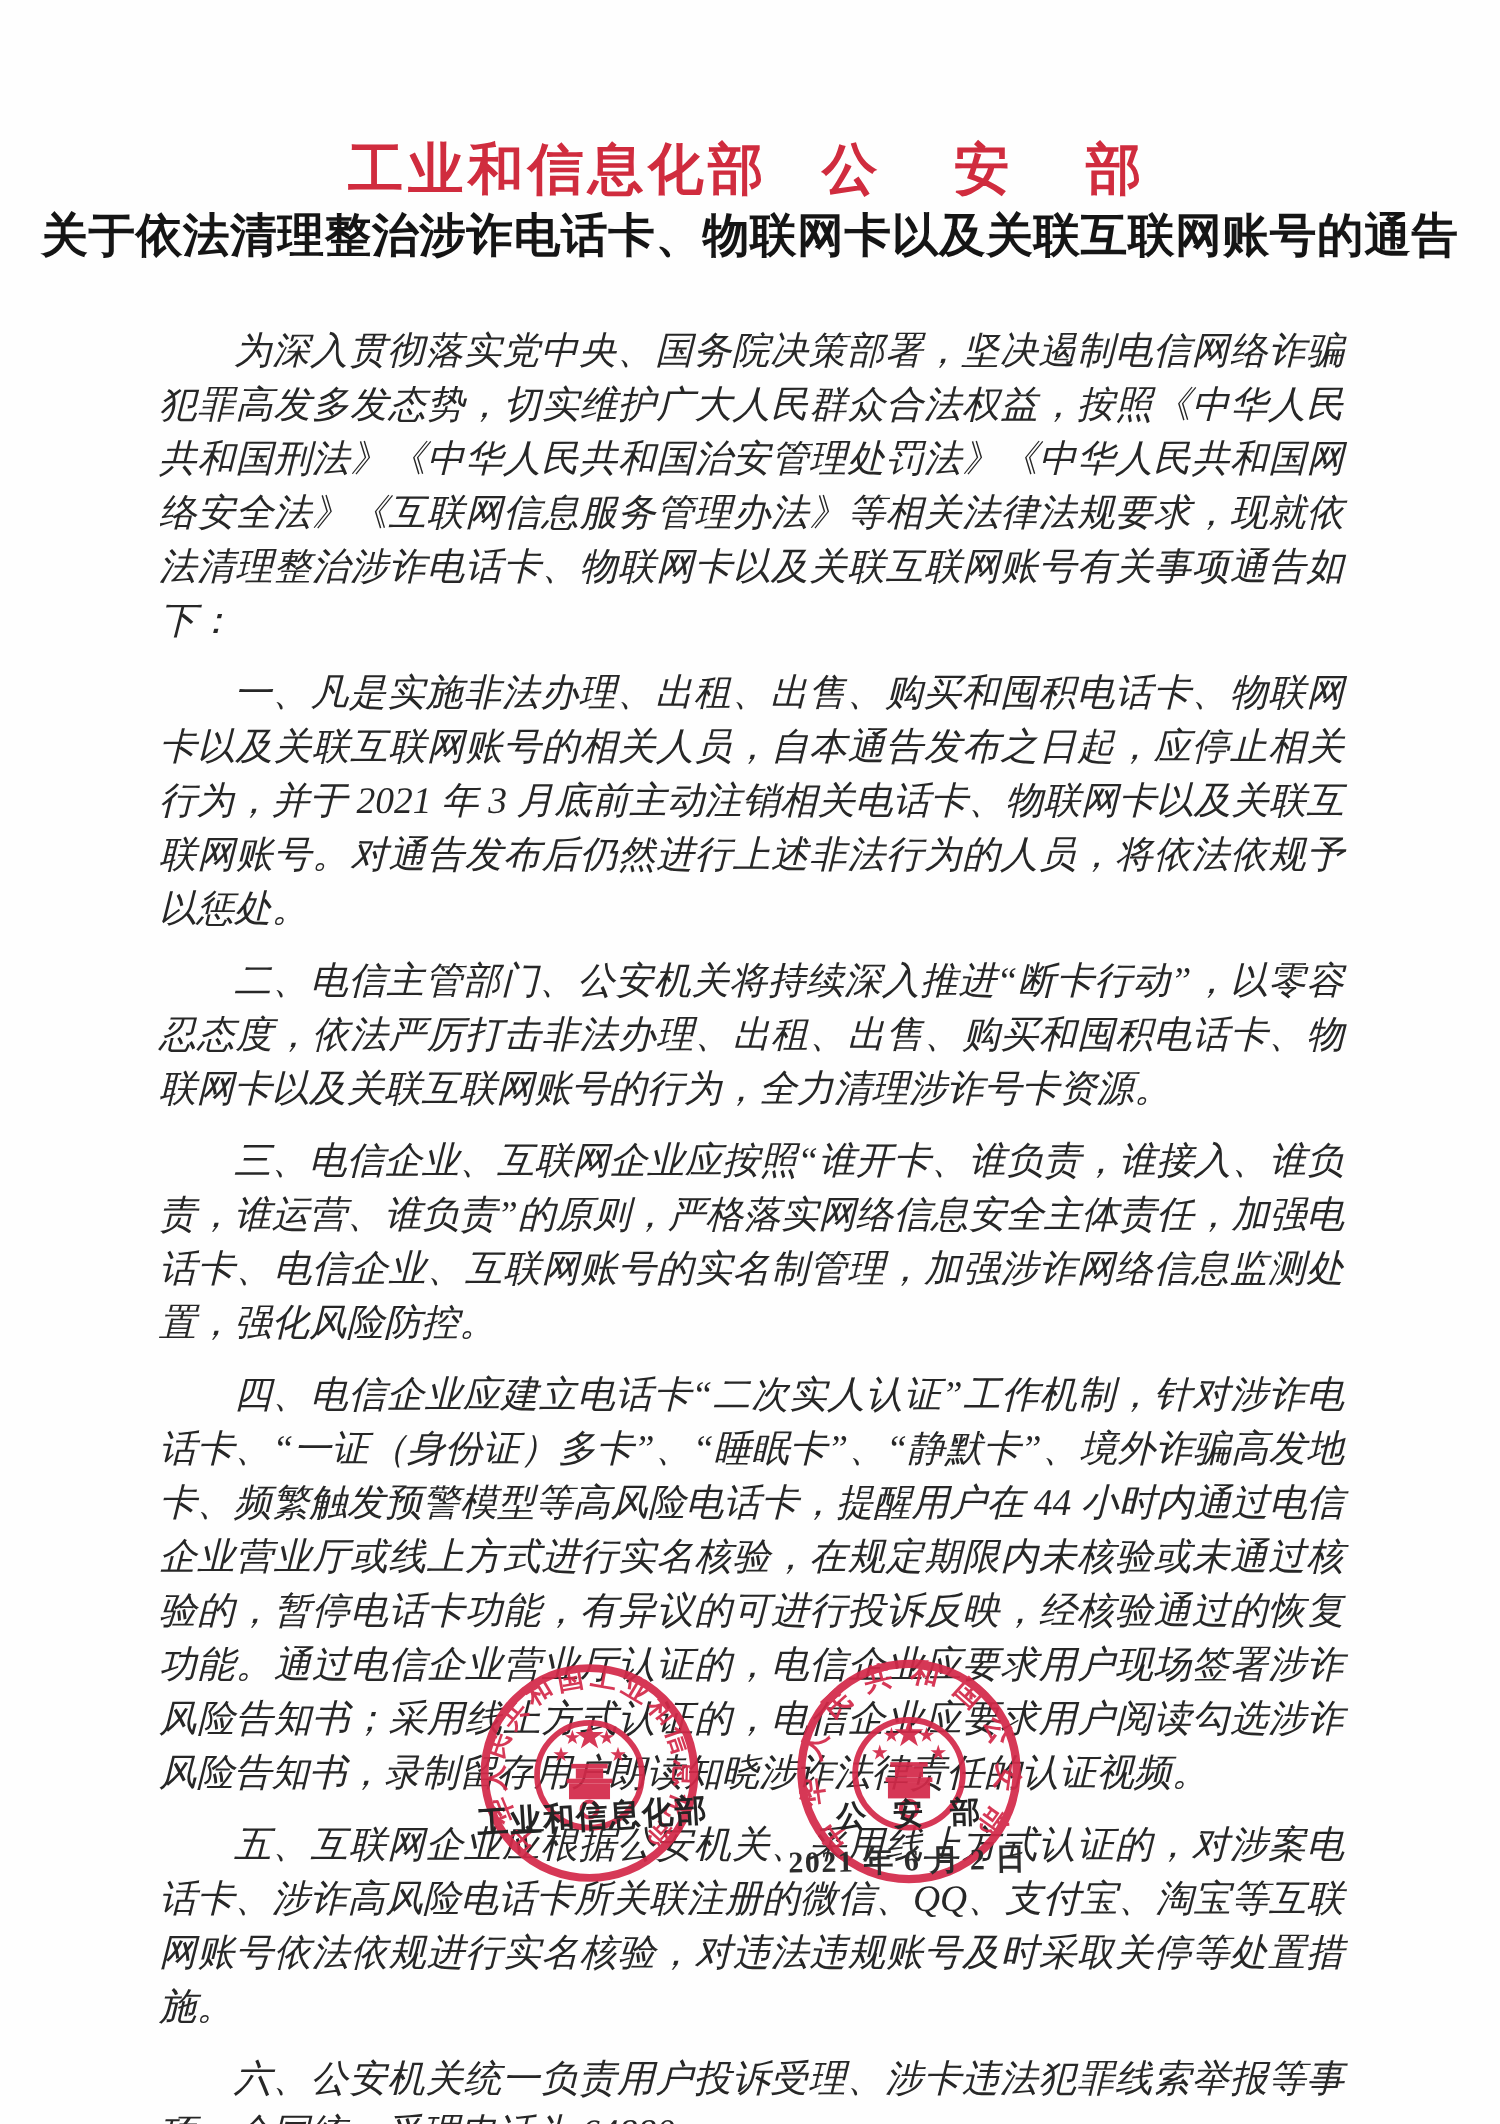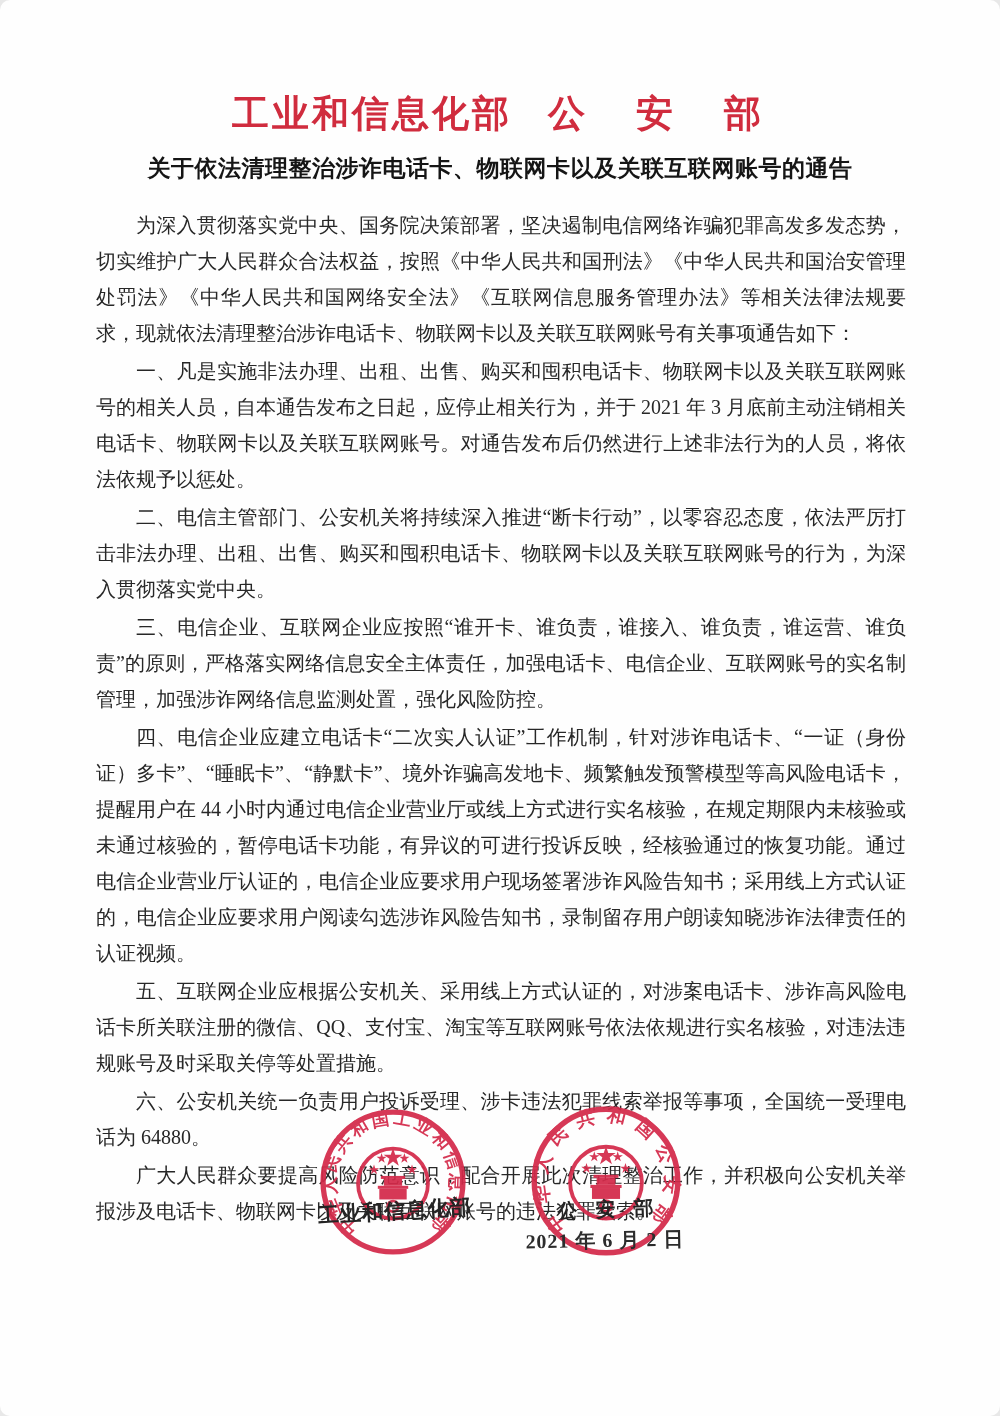--- a/index.html
+++ b/index.html
@@ -10,49 +10,49 @@
   }
   html,body{margin:0;padding:0;background:#e8e8e8;}
   .page{
     position:relative;
     width:1000px;height:1416px;
     margin:0 auto;
     background:var(--page-bg);
     font-family:"Liberation Serif","DejaVu Serif",serif;
     color:var(--text-black);
     overflow:hidden;
-    border-radius:10px;
   }
   
   .agencies{
     position:absolute;top:92px;left:0;width:100%;
     display:flex;justify-content:center;align-items:baseline;gap:36px;
     color:var(--header-red);
     font-weight:bold;font-size:37px;line-height:44px;
     white-space:nowrap;
   }
   .agency-left{letter-spacing:3px;}
   .agency-right{letter-spacing:7px;}
   
   .doc-title{
-    position:absolute;top:152px;left:0;width:100%;
+    position:absolute;top:140px;left:0;width:100%;
     margin:0;text-align:center;
-    font-size:23px;font-weight:bold;letter-spacing:0.5px;
+    font-size:31px;font-weight:bold;letter-spacing:0.5px;
     color:#151515;line-height:34px;
   }
   
   .body-text{
     position:absolute;top:205px;left:94px;width:814px;
   }
   .body-text p{
-    margin:2px;
-    font-size:20px;line-height:36px;
+    margin:12px;
+    font-size:25px;line-height:36px;
     text-align:justify;
     text-indent:2em;
     color:var(--text-black);
+    font-style:italic;
   }
   
   .seal{position:absolute;}
   .seal svg{display:block;width:100%;height:100%;color:var(--seal-red);opacity:.93;}
   .seal-ring-text{
     fill:var(--seal-red);
     font-family:"Liberation Serif","DejaVu Serif",serif;
     font-weight:bold;
   }
   .seal-overlay{
@@ -76,21 +76,21 @@
   <div class="agencies">
     <span class="agency-left">工业和信息化部</span>
     <span class="agency-right">公　安　部</span>
   </div>
 
   <h1 class="doc-title">关于依法清理整治涉诈电话卡、物联网卡以及关联互联网账号的通告</h1>
 
   <div class="body-text">
     <p>为深入贯彻落实党中央、国务院决策部署，坚决遏制电信网络诈骗犯罪高发多发态势，切实维护广大人民群众合法权益，按照《中华人民共和国刑法》《中华人民共和国治安管理处罚法》《中华人民共和国网络安全法》《互联网信息服务管理办法》等相关法律法规要求，现就依法清理整治涉诈电话卡、物联网卡以及关联互联网账号有关事项通告如下：</p>
     <p>一、凡是实施非法办理、出租、出售、购买和囤积电话卡、物联网卡以及关联互联网账号的相关人员，自本通告发布之日起，应停止相关行为，并于 2021 年 3 月底前主动注销相关电话卡、物联网卡以及关联互联网账号。对通告发布后仍然进行上述非法行为的人员，将依法依规予以惩处。</p>
-    <p>二、电信主管部门、公安机关将持续深入推进“断卡行动”，以零容忍态度，依法严厉打击非法办理、出租、出售、购买和囤积电话卡、物联网卡以及关联互联网账号的行为，为深入贯彻落实党中央。</p>
+    <p>二、电信主管部门、公安机关将持续深入推进“断卡行动”，以零容忍态度，依法严厉打击非法办理、出租、出售、购买和囤积电话卡、物联网卡以及关联互联网账号的行为，全力清理涉诈号卡资源。</p>
     <p>三、电信企业、互联网企业应按照“谁开卡、谁负责，谁接入、谁负责，谁运营、谁负责”的原则，严格落实网络信息安全主体责任，加强电话卡、电信企业、互联网账号的实名制管理，加强涉诈网络信息监测处置，强化风险防控。</p>
     <p>四、电信企业应建立电话卡“二次实人认证”工作机制，针对涉诈电话卡、“一证（身份证）多卡”、“睡眠卡”、“静默卡”、境外诈骗高发地卡、频繁触发预警模型等高风险电话卡，提醒用户在 44 小时内通过电信企业营业厅或线上方式进行实名核验，在规定期限内未核验或未通过核验的，暂停电话卡功能，有异议的可进行投诉反映，经核验通过的恢复功能。通过电信企业营业厅认证的，电信企业应要求用户现场签署涉诈风险告知书；采用线上方式认证的，电信企业应要求用户阅读勾选涉诈风险告知书，录制留存用户朗读知晓涉诈法律责任的认证视频。</p>
     <p>五、互联网企业应根据公安机关、采用线上方式认证的，对涉案电话卡、涉诈高风险电话卡所关联注册的微信、QQ、支付宝、淘宝等互联网账号依法依规进行实名核验，对违法违规账号及时采取关停等处置措施。</p>
     <p>六、公安机关统一负责用户投诉受理、涉卡违法犯罪线索举报等事项，全国统一受理电话为 64880。</p>
     <p>广大人民群众要提高风险防范意识，配合开展此次清理整治工作，并积极向公安机关举报涉及电话卡、物联网卡以及关联互联网账号的违法犯罪线索。</p>
   </div>
 
   <div class="seal" style="left:317px;top:1106px;width:152px;height:152px;">
     <svg viewBox="0 0 200 200">
       <defs>

